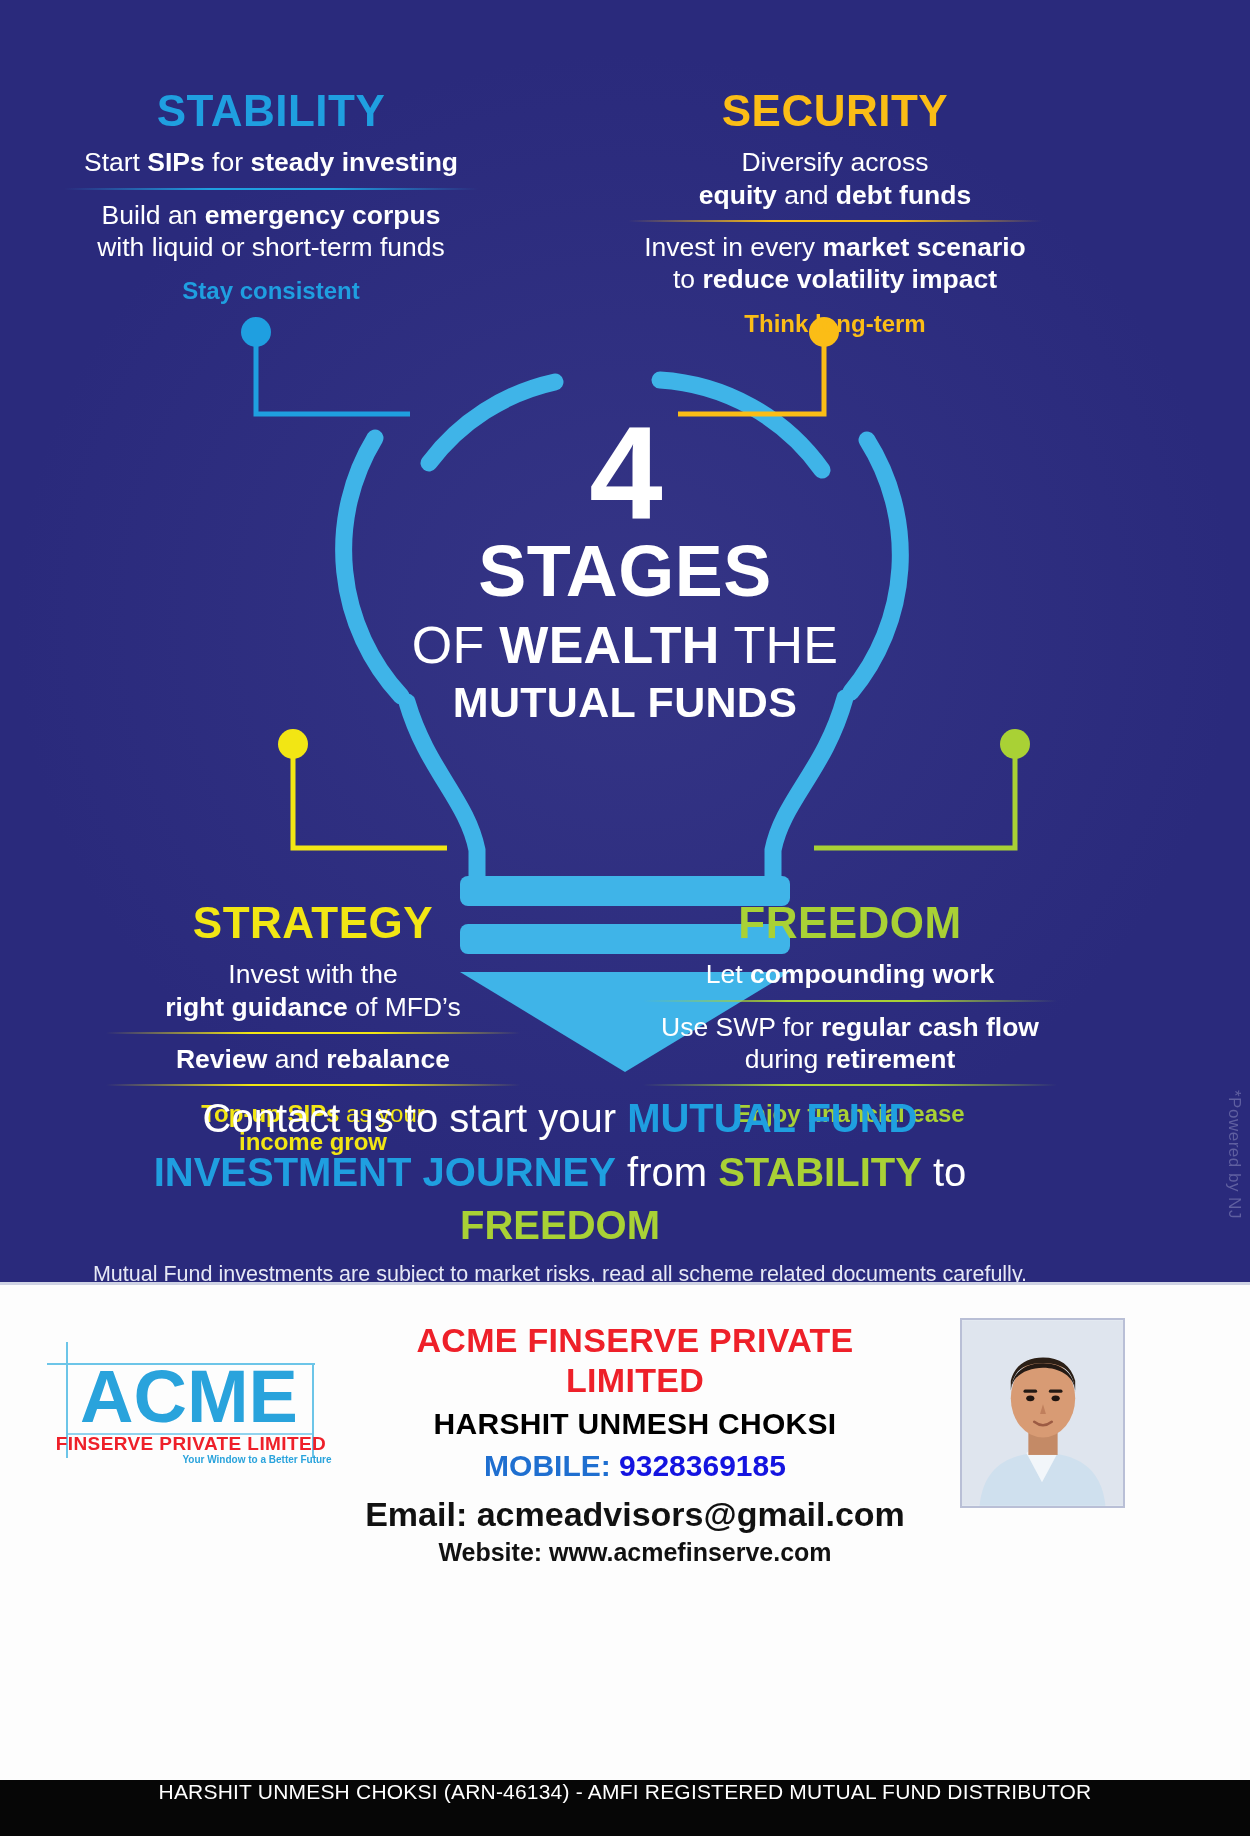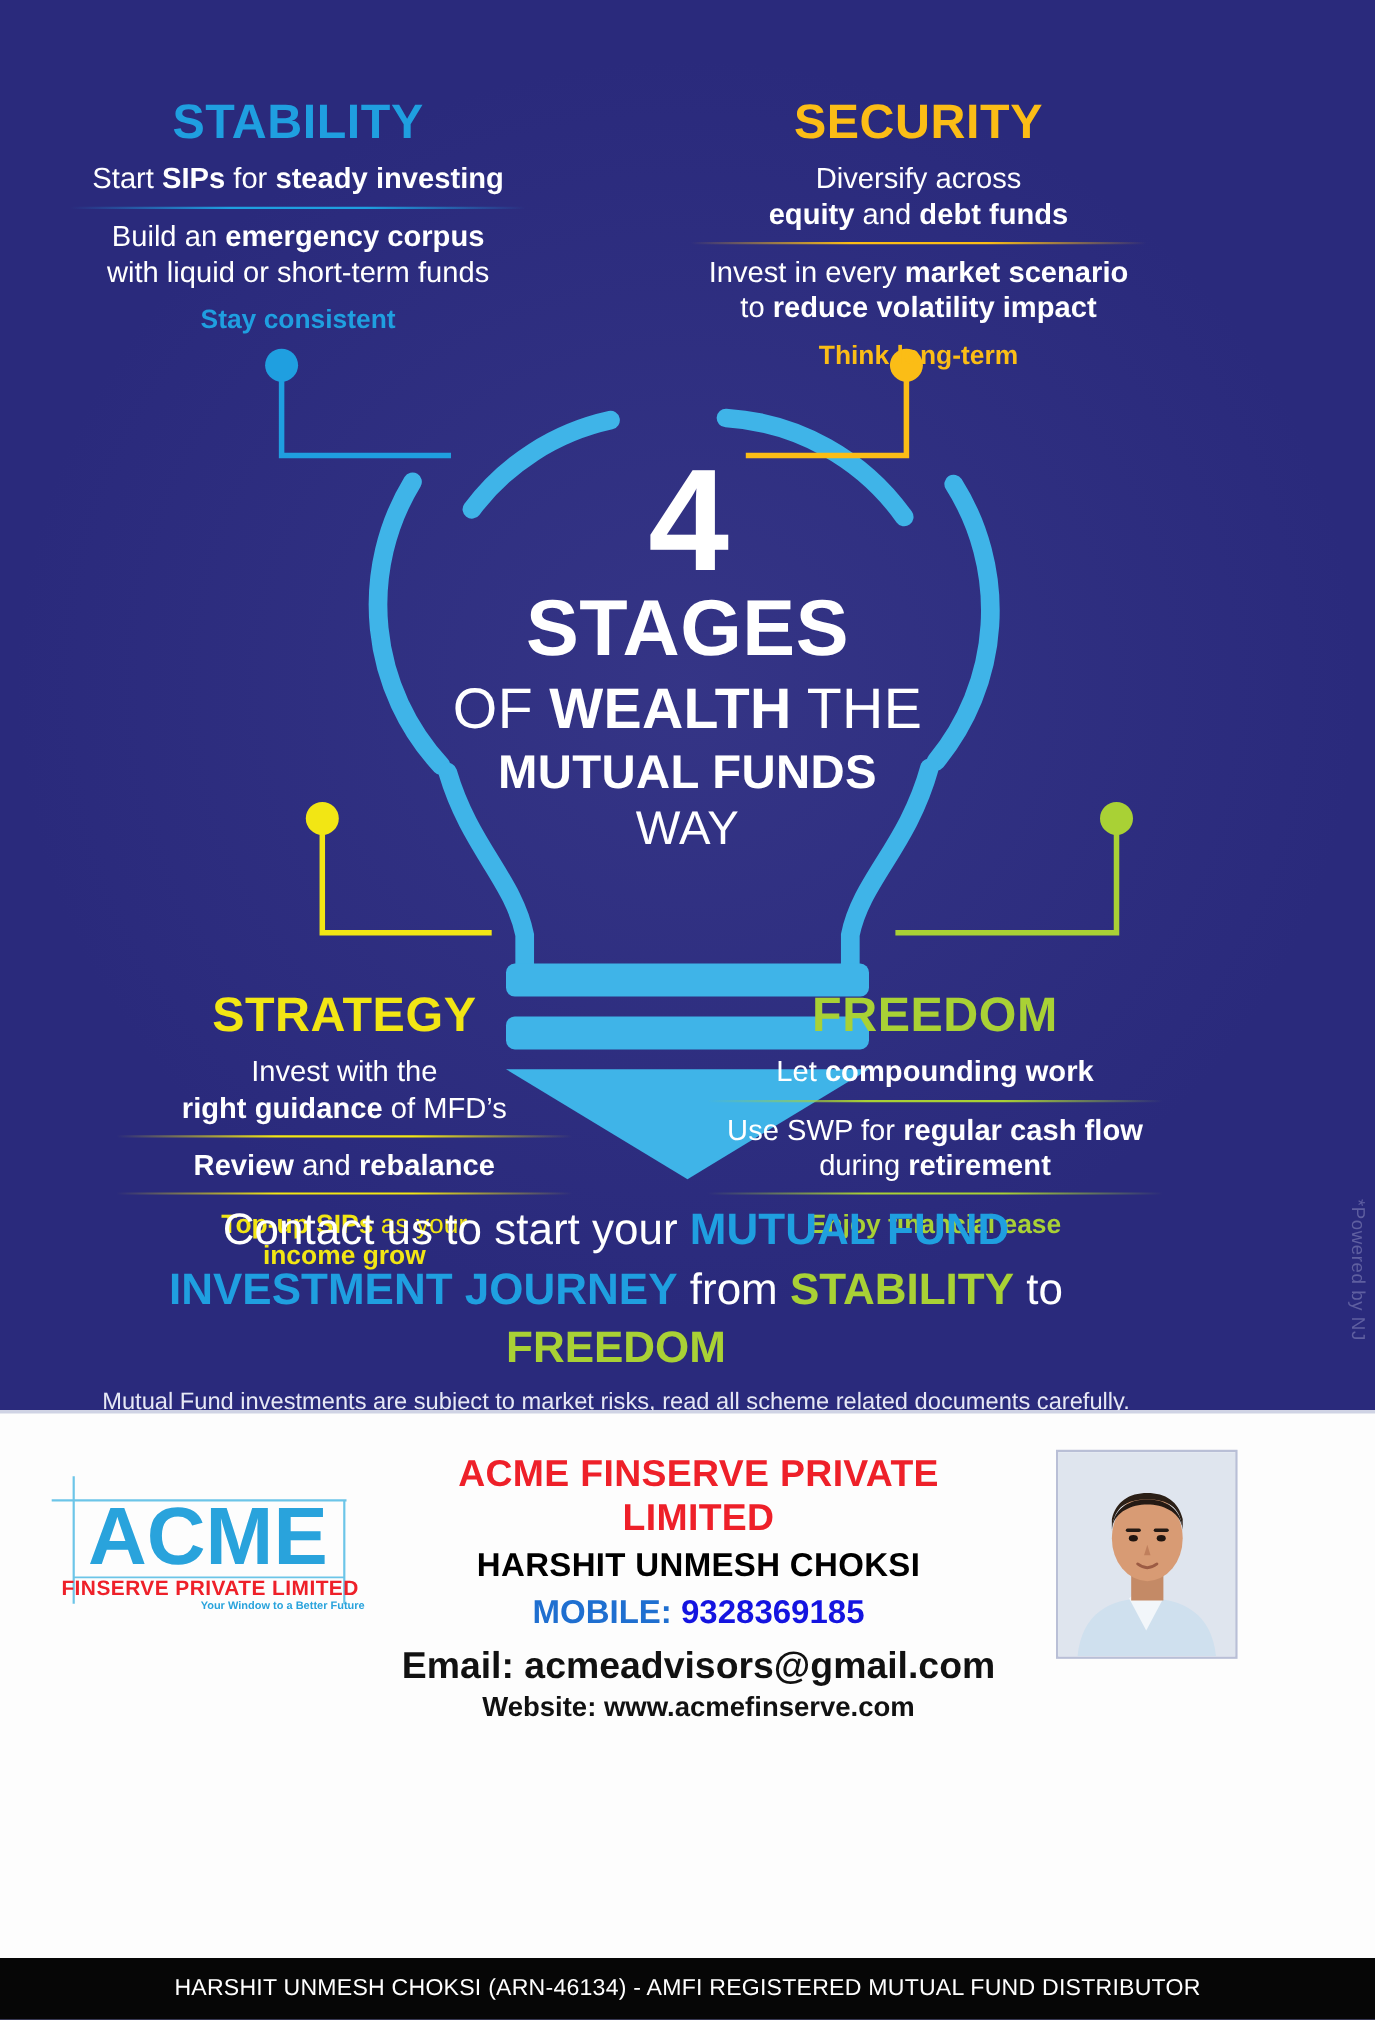--- a/index.html
+++ b/index.html
@@ -113,21 +113,21 @@
 
   .photo {
     position:absolute; left:960px; top:36px; width:165px; height:190px;
     border:2px solid #b9bfd6; background:#eef1f7; overflow:hidden;
   }
 
   
   .blackbar {
     position:absolute; left:0; bottom:0; width:1250px; height:56px;
     background:#060606; color:#fff;
-    display:flex; align-items:center; justify-content:center;
+    display:flex; align-items:flex-start; justify-content:center;
     font-size:21px; letter-spacing:.2px;
   }
 </style>
 </head>
 <body>
 
 <div class="poster">
 
   <div class="canvas"></div>
 
@@ -169,21 +169,20 @@
 
     <polyline points="1015,744 1015,848 814,848" fill="none" stroke="#a9d135" stroke-width="5"></polyline>
     <circle cx="1015" cy="744" r="15" fill="#a9d135"></circle>
   </svg>
 
   <div class="center-head">
     <div class="big4">4</div>
     <div class="stages">STAGES</div>
     <div class="l3"><span>OF </span><b>WEALTH</b><span> THE</span></div>
     <div class="l4">MUTUAL FUNDS</div>
-    <div class="l5">WAY</div>
   </div>
 
   <div class="quad" id="q-stability">
     <h2>STABILITY</h2>
     <p><span>Start </span><b>SIPs</b><span> for </span><b>steady investing</b></p>
     <div class="divider"></div>
     <p><span>Build an </span><b>emergency corpus</b><br><span>with liquid or short-term funds</span></p>
     <div class="tag">Stay consistent</div>
   </div>
 

